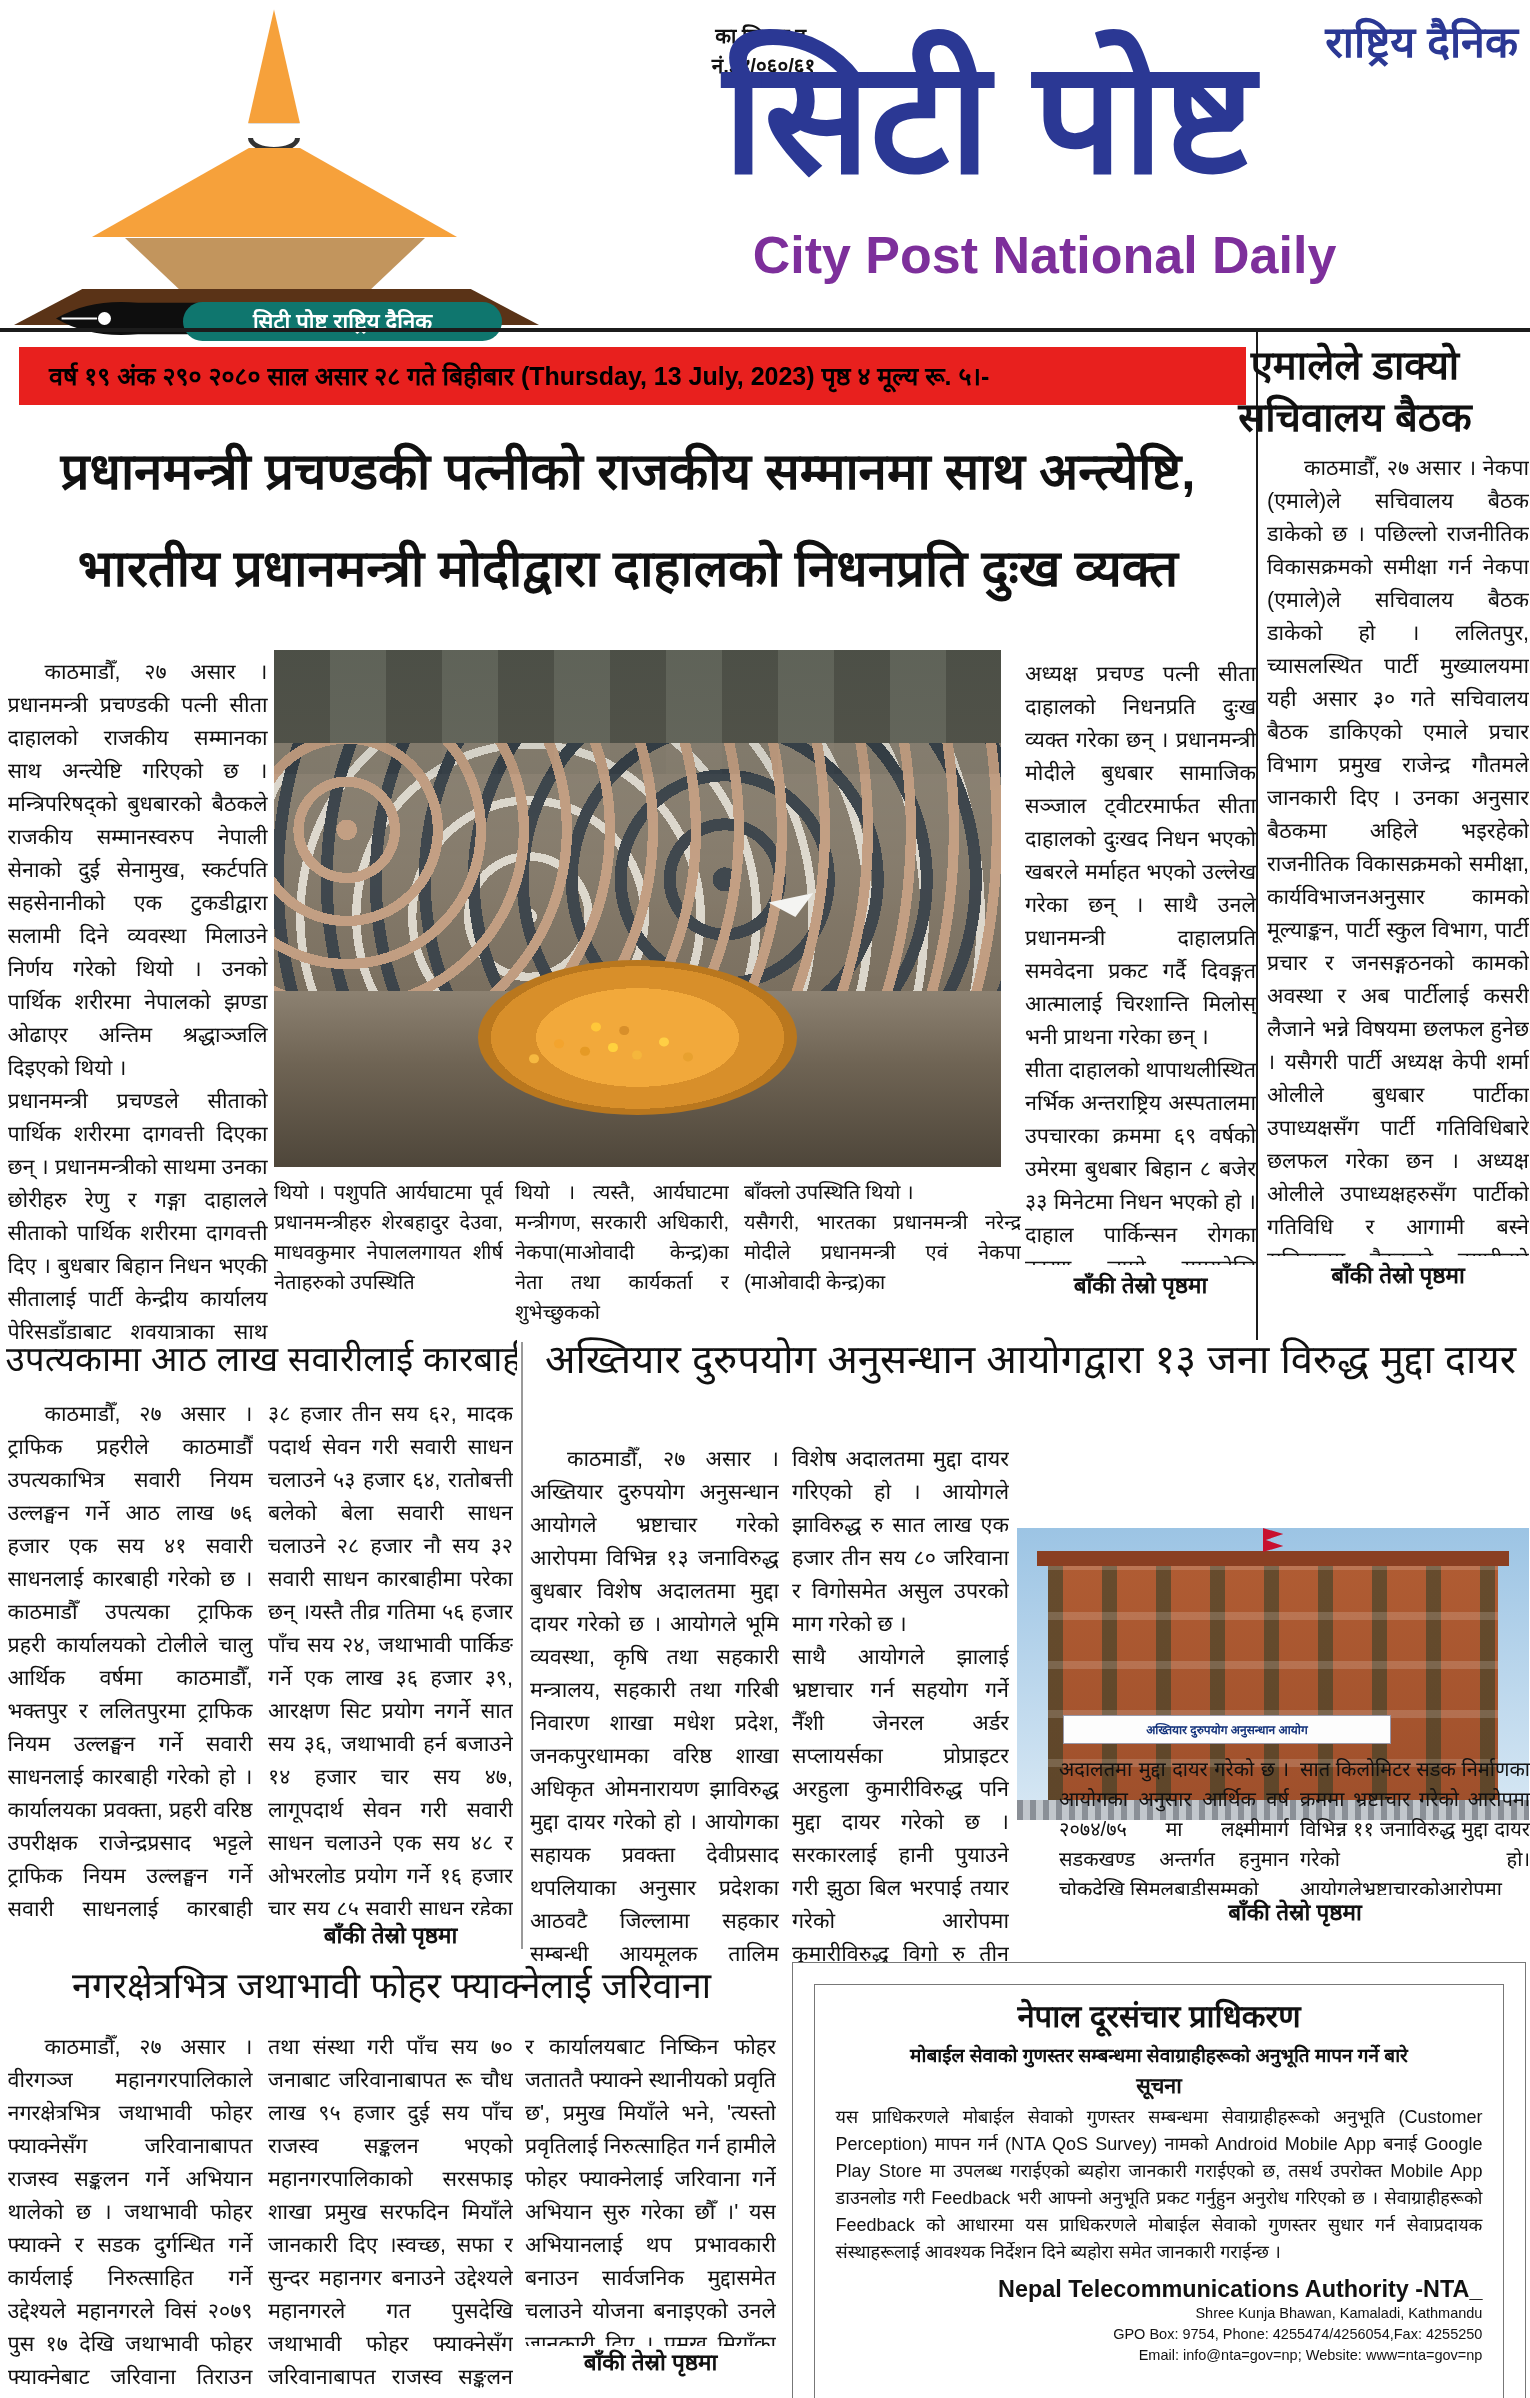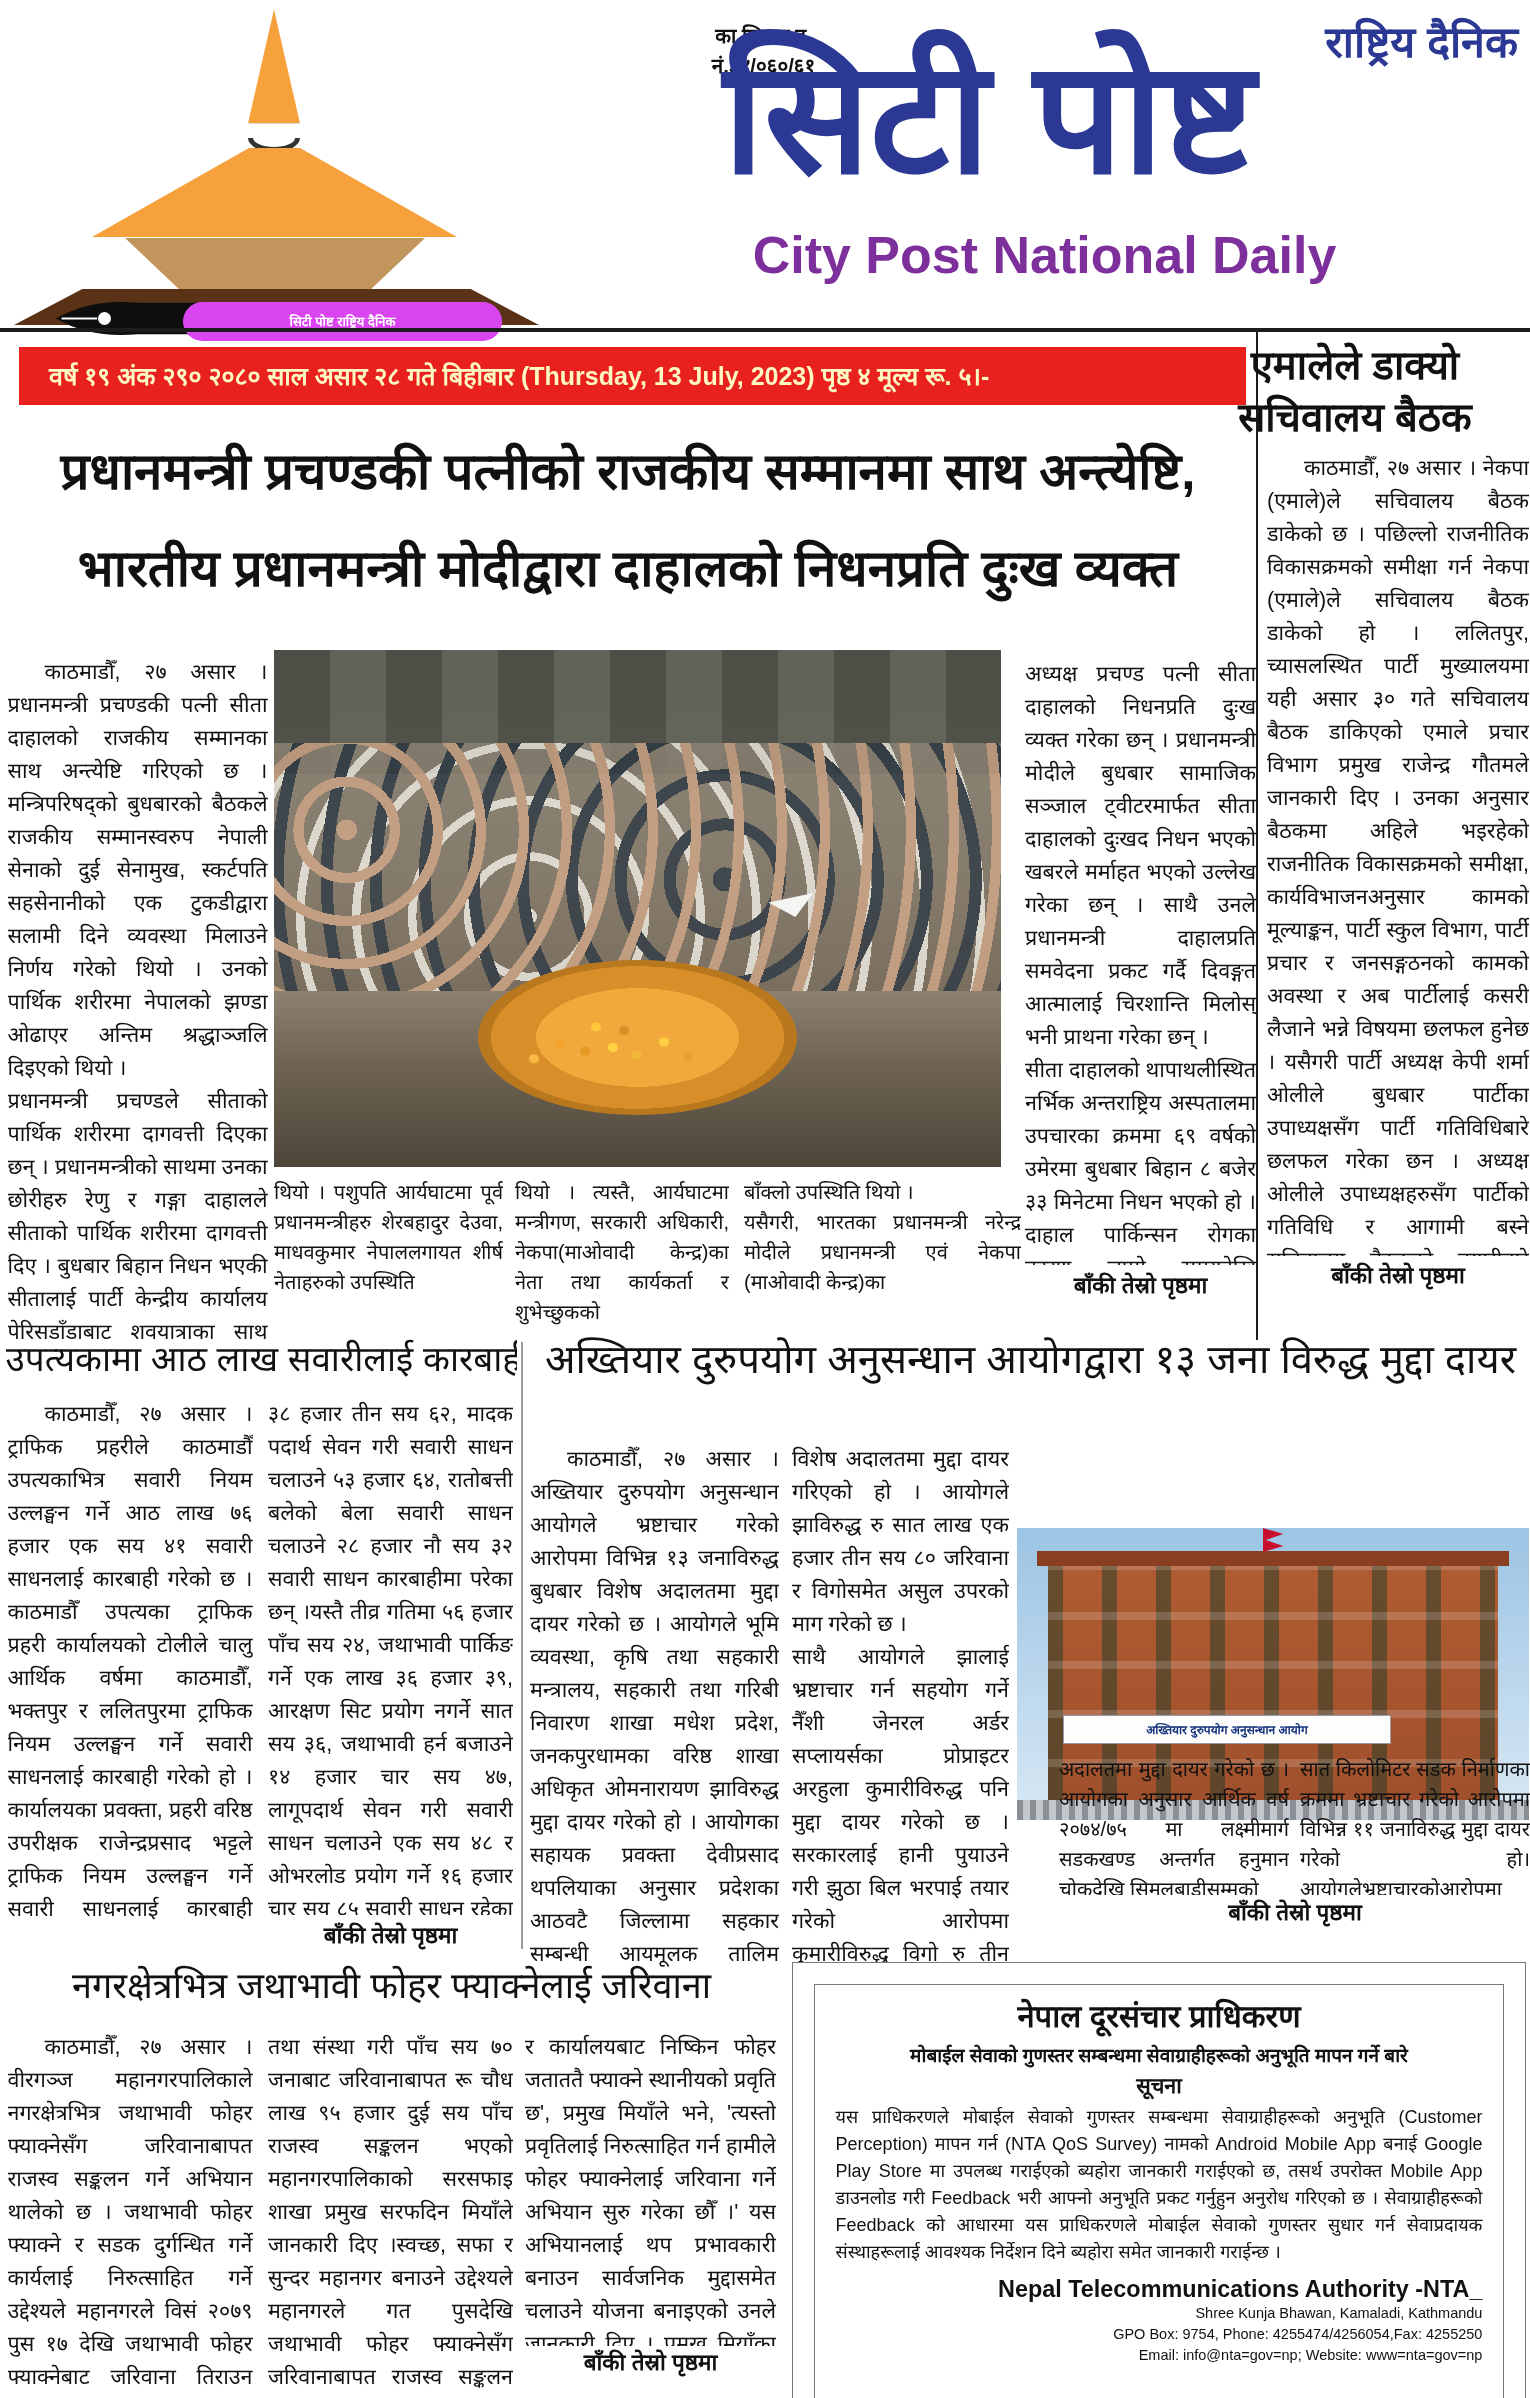--- a/index.html
+++ b/index.html
@@ -16,33 +16,33 @@
          clip-path:polygon(50% 0,100% 100%,0 100%);filter:drop-shadow(0 0 0.9px #333);}
   .crescent{left:248px;top:124px;width:52px;height:28px;border:5.6px solid #333;border-radius:50%;
             clip-path:inset(50% 0 0 0);}
   .roof{left:92px;top:148px;width:365px;height:89px;background:var(--logo-orange);
         clip-path:polygon(43% 0,57% 0,100% 100%,0 100%);filter:drop-shadow(0 0 0.9px #333);}
   .lbase{left:125px;top:238px;width:300px;height:54px;background:var(--logo-tan);
         clip-path:polygon(0 0,100% 0,81% 100%,19% 100%);filter:drop-shadow(0 0 0.9px #333);}
   .droof{left:14px;top:289px;width:525px;height:36px;background:var(--logo-brown);
         clip-path:polygon(13% 0,87% 0,100% 100%,0 100%);}
   .nib{left:52px;top:298px;width:159px;height:41px;}
-  .pill{left:183px;top:302px;width:319px;height:39px;background:#d946ef;border-radius:19.7px;
-        color:#fff;font-size:13px;font-weight:bold;text-align:center;line-height:39px;white-space:nowrap;overflow:hidden;}
+  .pill{left:183px;top:302px;width:319px;height:39px;background:#0f766e;border-radius:19.7px;
+        color:#fff;font-size:22px;font-weight:bold;text-align:center;line-height:39px;white-space:nowrap;overflow:hidden;}
   .reg{left:656px;top:20.6px;width:215px;text-align:center;font-size:20.6px;line-height:1.5;font-weight:bold;}
   .tagline{left:1096px;top:11.2px;width:422px;text-align:right;font-size:43px;font-weight:bold;color:var(--brand-blue);white-space:nowrap;}
   .np-title{left:487px;top:24px;width:768px;text-align:right;font-size:157px;line-height:1.2;
             font-weight:bold;color:var(--brand-blue);white-space:nowrap;}
   .en-title{left:562px;top:225px;width:965px;text-align:center;font-size:52px;
             font-weight:bold;color:var(--brand-purple);white-space:nowrap;}
   .rule-top{left:0;top:328px;width:1531px;height:3.7px;background:#1c1c1c;}
   .rule-side{left:1256px;top:330px;width:1.9px;height:1010px;background:#1c1c1c;}
   .rule-mid{left:521px;top:1342px;width:1.9px;height:607px;background:#999;}
   
-  .datebar{left:19px;top:347px;width:1227px;height:58px;background:var(--bar-red);color:#fef9c3;
+  .datebar{left:19px;top:347px;width:1227px;height:58px;background:var(--bar-red);color:#000000;
            font-weight:bold;font-size:25px;line-height:58px;padding-left:30px;white-space:nowrap;overflow:hidden;}
   
   .bodytext{font-size:21.5px;line-height:33px;text-align:justify;white-space:pre-line;overflow:hidden;}
   .indent{text-indent:37px;}
   .cap{font-size:20px;line-height:30px;text-align:justify;white-space:pre-line;overflow:hidden;}
   .more{font-weight:bold;font-size:22.5px;text-align:center;white-space:nowrap;}
   .hl{font-weight:normal;text-align:center;white-space:nowrap;overflow:hidden;}
   .lead-h{left:0;top:423px;width:1256px;font-size:51px;line-height:97px;font-weight:bold;text-align:center;white-space:nowrap;}
   .side-h{left:1221px;top:339px;width:268px;font-size:40px;line-height:52px;font-weight:bold;text-align:center;}
   .side-body{left:1267px;top:452px;width:262px;height:804px;}

